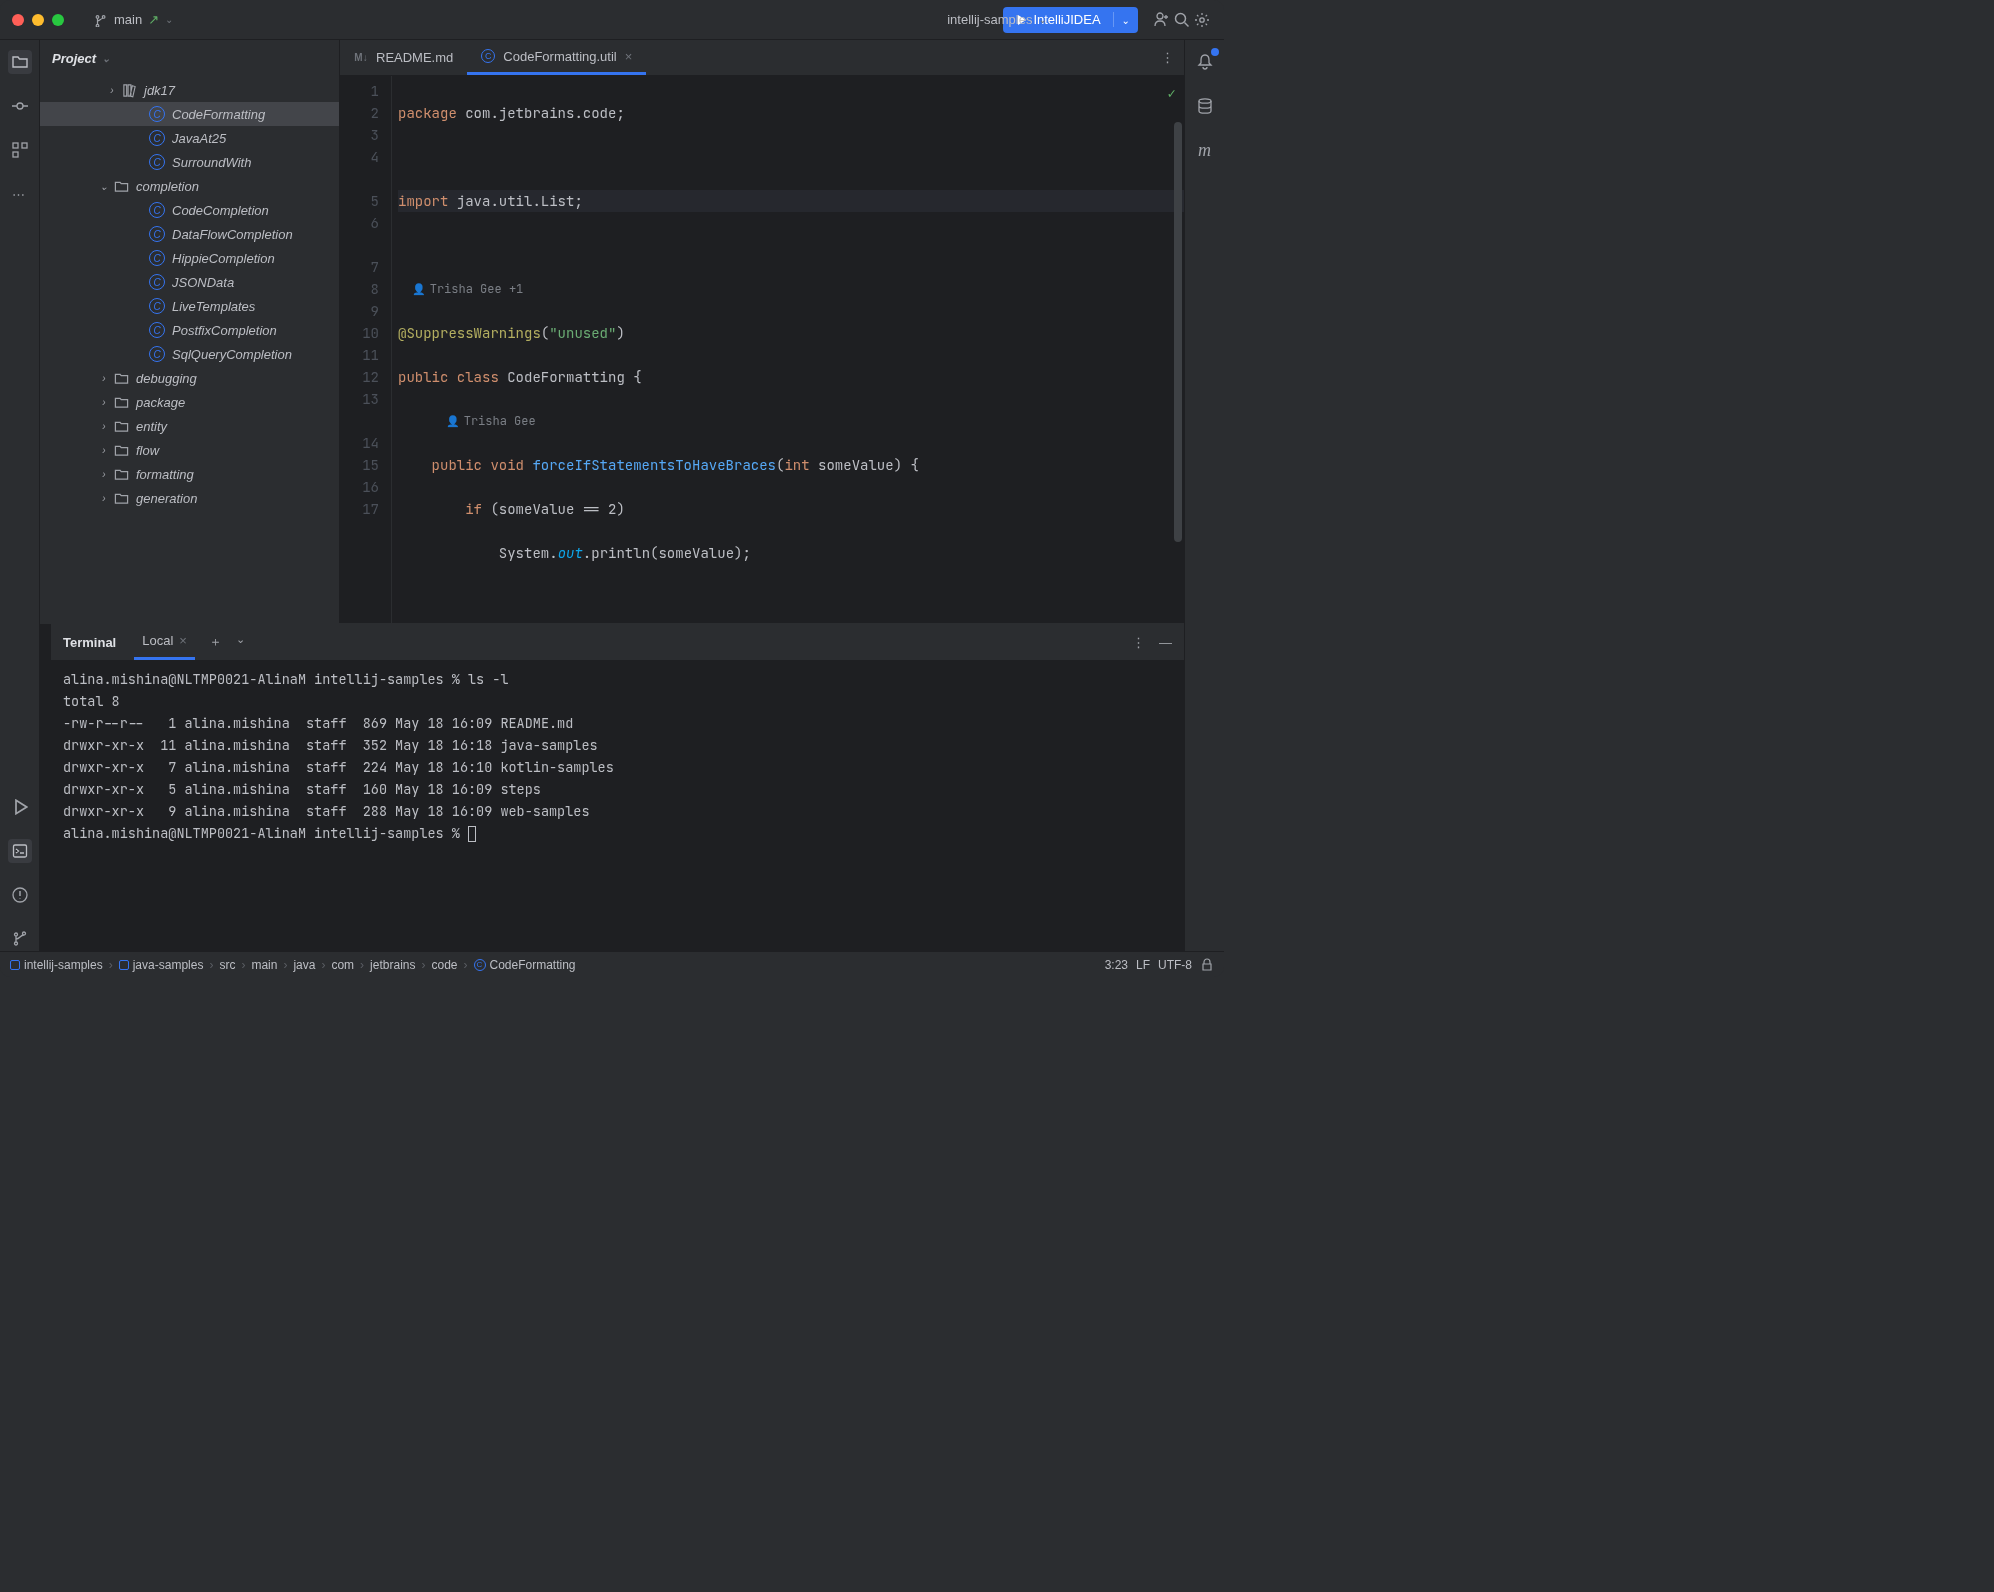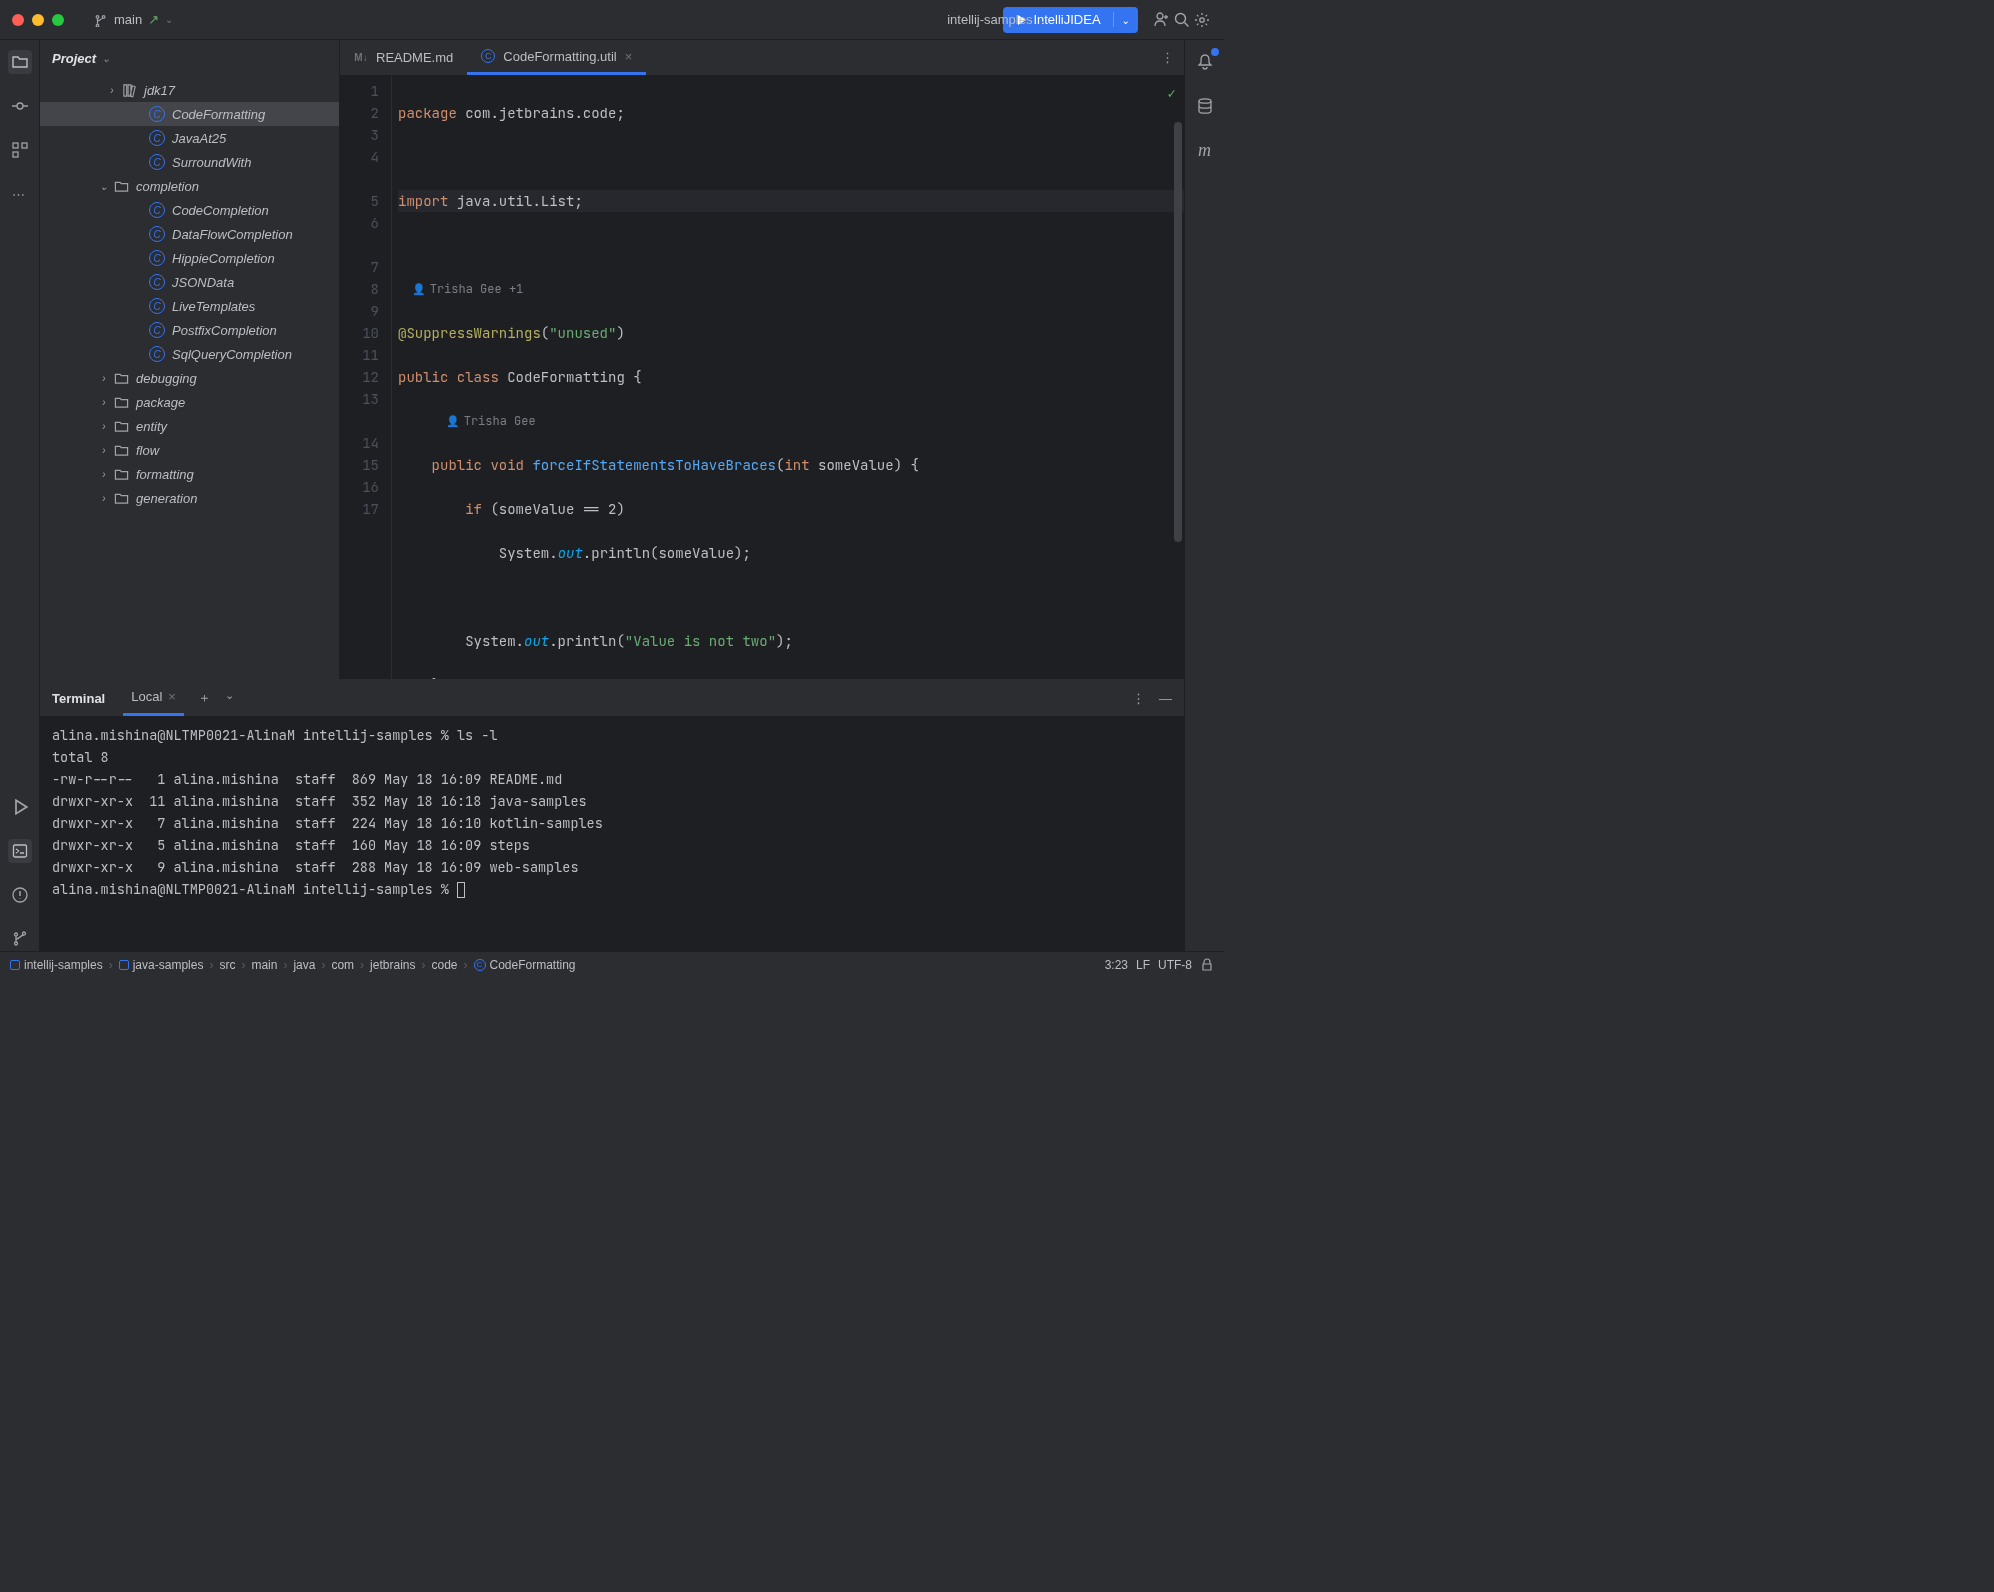--- a/index.html
+++ b/index.html
@@ -59,21 +59,21 @@
 .gutter{width:52px;text-align:right;padding:4px 12px 4px 0;color:#4b5059;background:#1e1f22;border-right:1px solid #2b2d30;user-select:none;}
 .gutter div{height:22px;}
 .code{flex:1;padding:4px 0 4px 6px;white-space:pre;position:relative;overflow:hidden;}
 .code-line{height:22px;padding-left:0;}
 .code-line.hl{background:#26282e;}
 .k{color:#cf8e6d;} .s{color:#6aab73;} .n{color:#bcbec4;} .t{color:#0ea5e9;font-style:italic;} .fn{color:#56a8f5;} .an{color:#b3ae60;}
 .author-hint{color:#7a7e85;font-size:12px;padding-left:14px;}
 .author-hint .auth-icon{font-size:11px;margin-right:4px;}
 .scrollbar-indicator{position:absolute;right:2px;top:46px;width:8px;height:420px;background:#3e4145;border-radius:4px;}
 
-.terminal{height:272px;background:#1e1f22;border-top:1px solid #2b2d30;display:flex;flex-direction:column;}
+.terminal{height:328px;background:#1e1f22;border-top:1px solid #2b2d30;display:flex;flex-direction:column;padding-left:11px;}
 .term-head{height:36px;display:flex;align-items:center;padding:0 12px;background:#2b2d30;}
 .term-title{font-weight:600;margin-right:18px;color:#dfe1e5;}
 .term-tab{display:flex;align-items:center;gap:6px;padding:0 8px;height:100%;border-bottom:3px solid #3574f0;}
 .term-tab-close{color:#6f737a;}
 .term-actions{display:flex;gap:14px;color:#a0a3a9;margin-left:14px;}
 .term-right{margin-left:auto;display:flex;gap:14px;color:#a0a3a9;}
 .term-body{flex:1;padding:8px 12px;font-family:"JetBrains Mono",Consolas,monospace;font-size:13.5px;line-height:22px;white-space:pre;color:#bcbec4;overflow:hidden;}
 .cursor{display:inline-block;width:8px;height:16px;border:1px solid #bcbec4;vertical-align:middle;}
 
 .breadcrumb{height:26px;background:#2b2d30;border-top:1px solid #1e1f22;display:flex;align-items:center;padding:0 10px;font-size:12px;}

